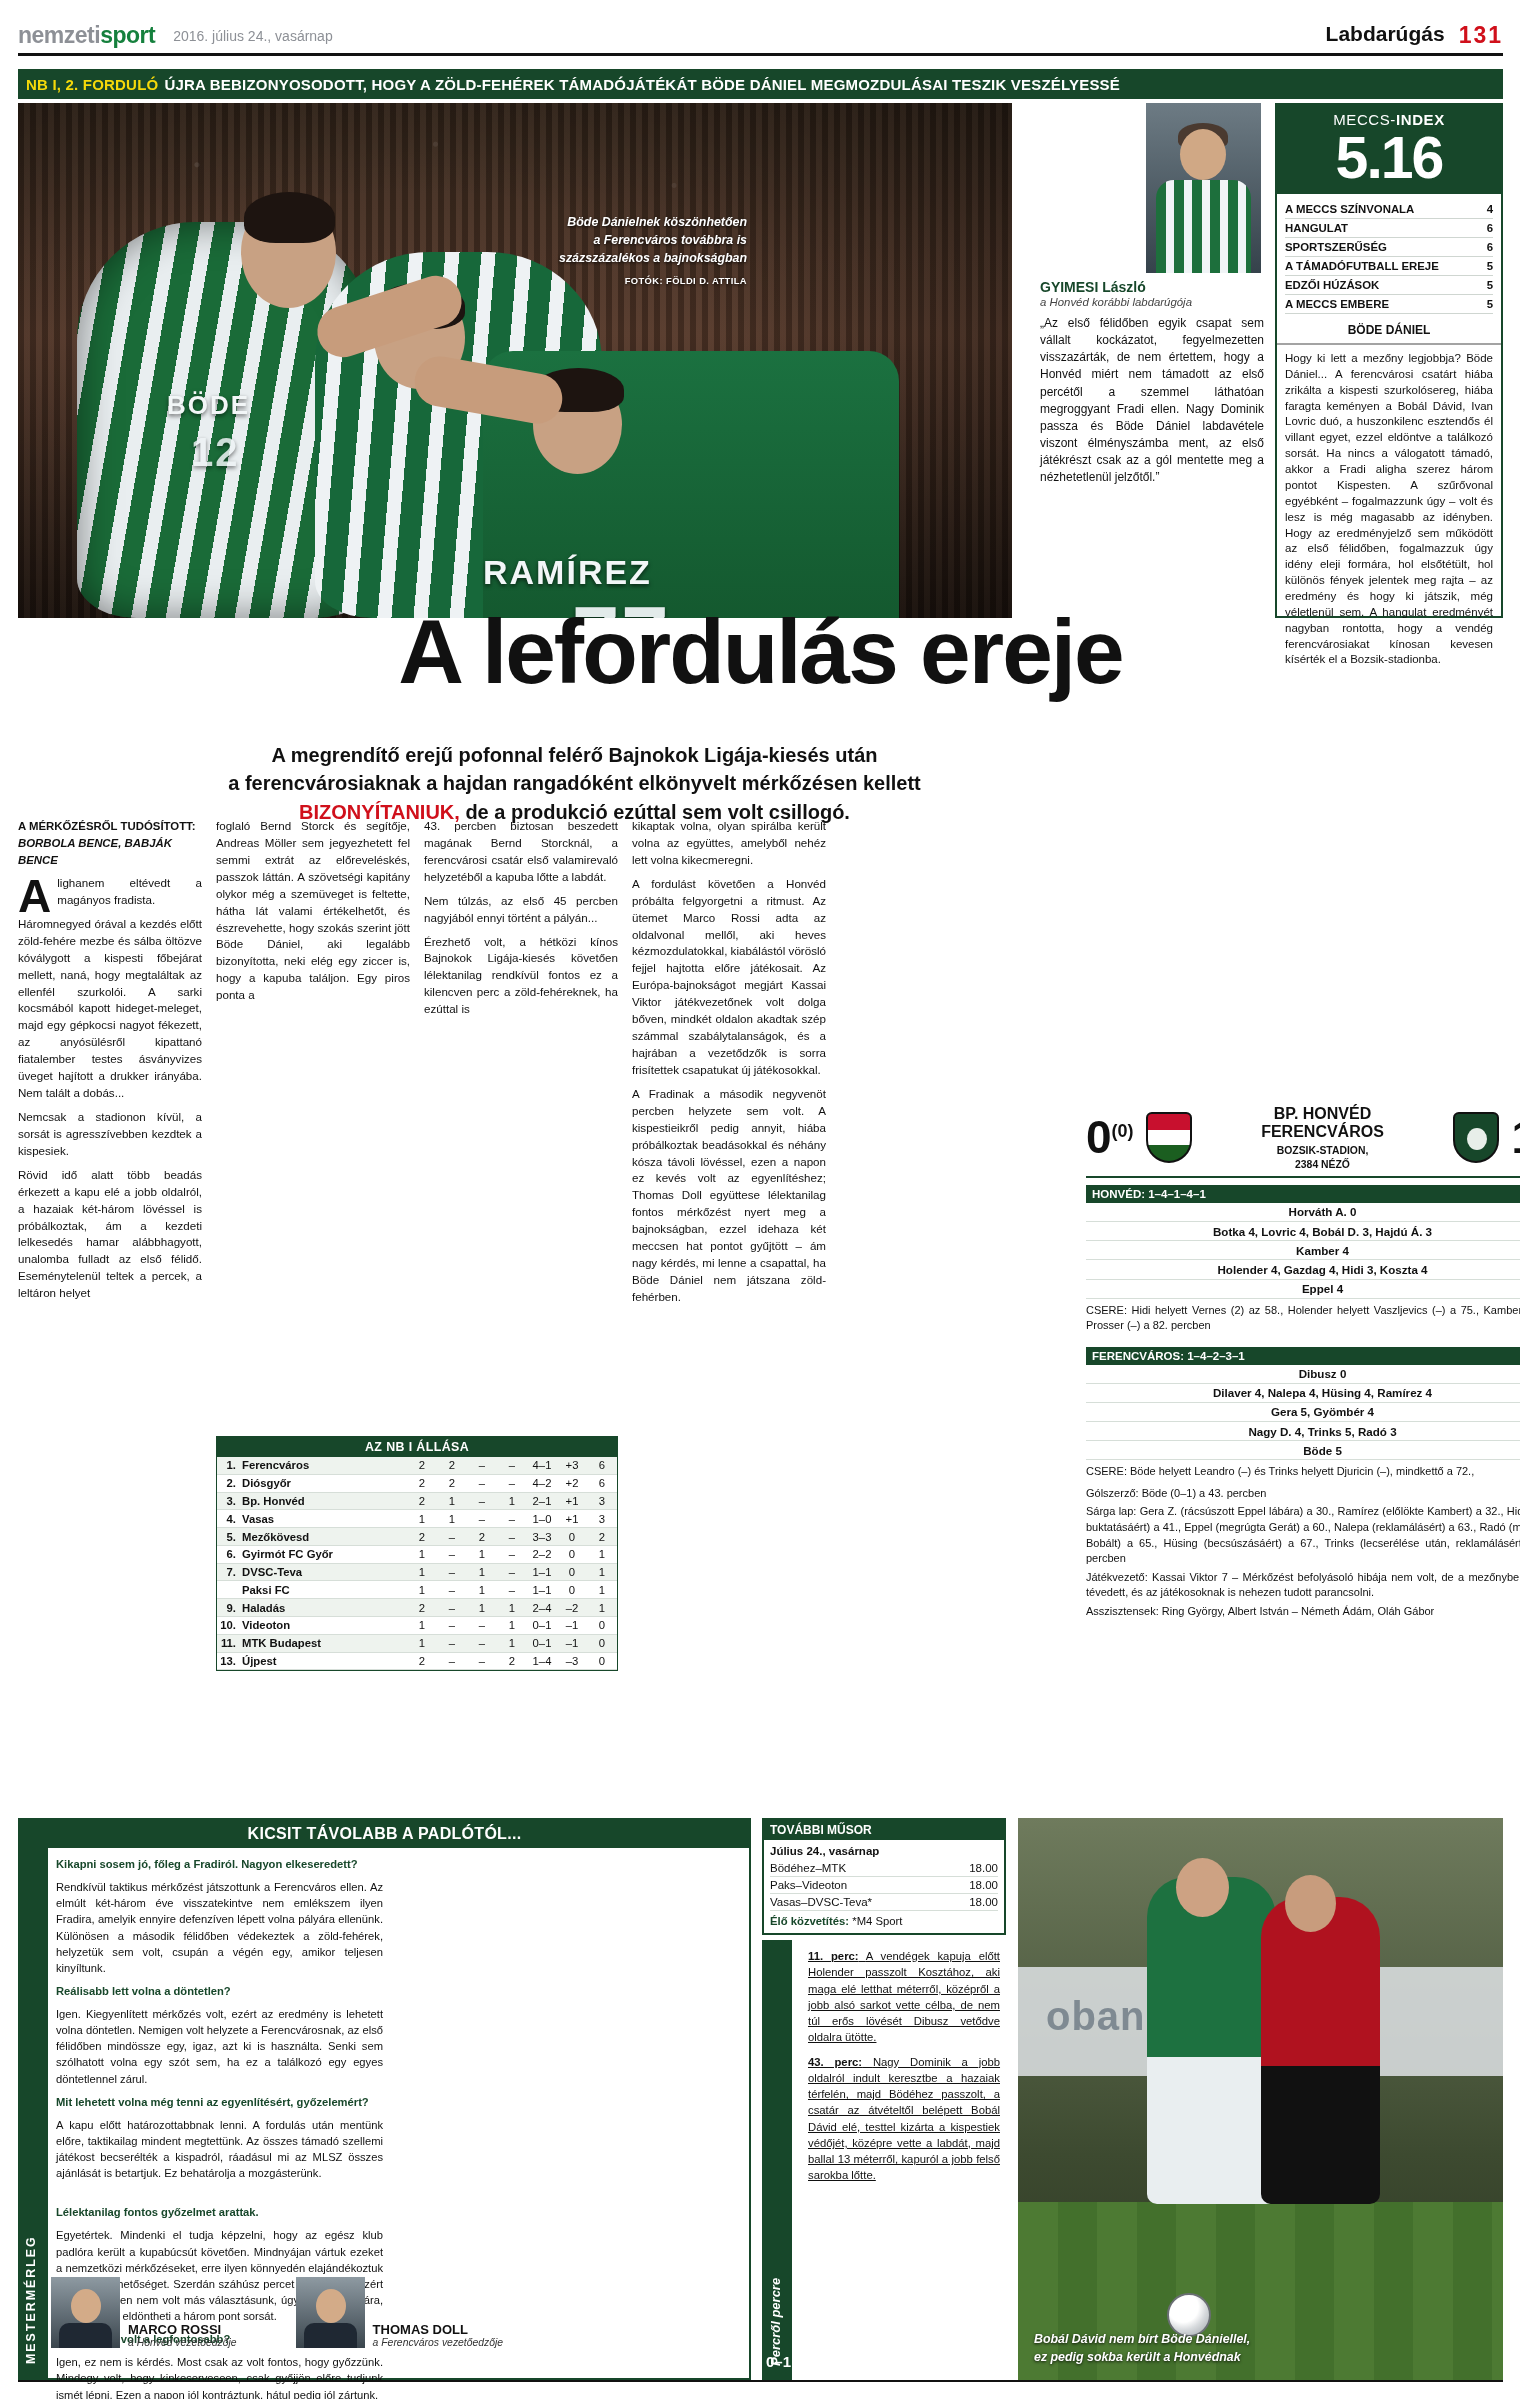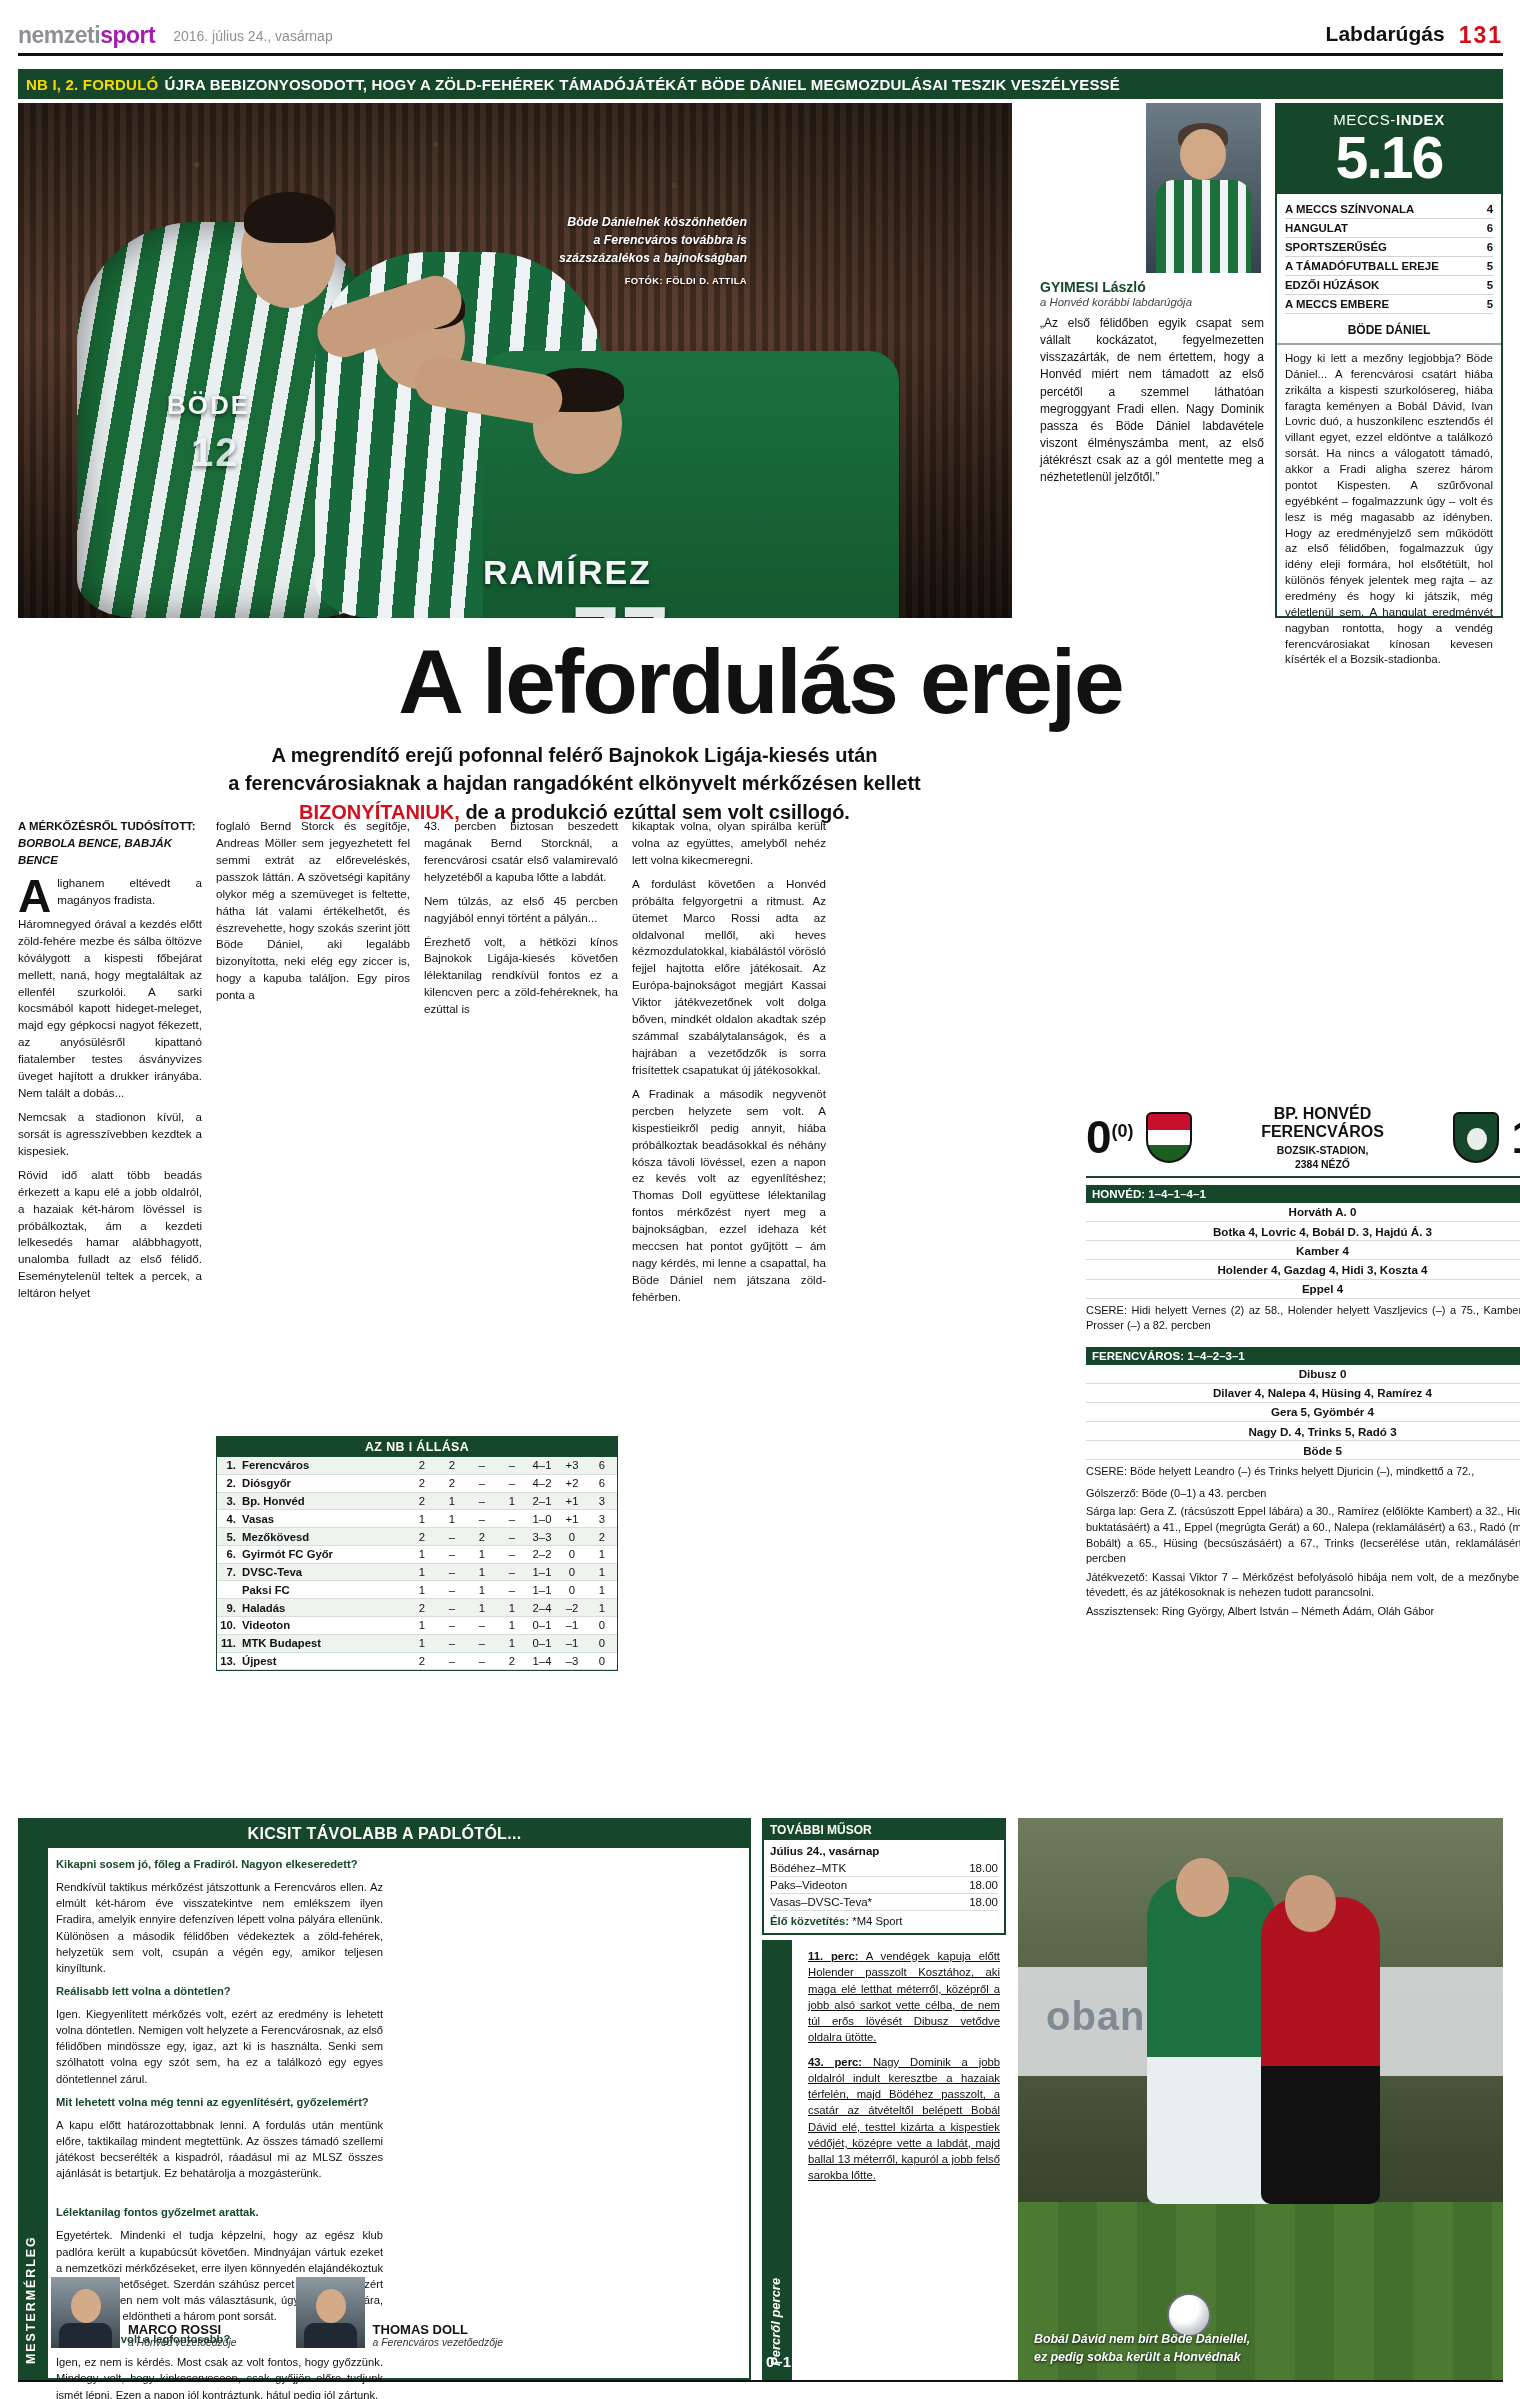--- a/index.html
+++ b/index.html
@@ -15,21 +15,21 @@
   .page { position:absolute; left:0; top:0; width:1521px; height:2400px; }
 
   
   .topbar {
     position:absolute; left:18px; top:22px; width:1485px; height:34px;
     border-bottom:3px solid #111;
     display:flex; align-items:flex-start;
   }
   .logo { font-size:23px; font-weight:bold; letter-spacing:-0.5px; }
   .logo .nemzeti { color:#8d9096; }
-  .logo .sport { color:#a21caf; }
+  .logo .sport { color:#15803d; }
   .topdate { margin-left:18px; font-size:14px; color:#8d9096; padding-top:6px; }
   .topright { margin-left:auto; display:flex; align-items:flex-start; gap:14px; }
   .topsect { font-size:21px; font-weight:bold; color:#111; }
   .pagenum { font-size:23px; font-weight:bold; color:#d0101b; letter-spacing:2px; }
 
   
   .kicker {
     position:absolute; left:18px; top:69px; width:1485px; height:30px;
     background:#17472a;
     display:flex; align-items:center; padding:0 8px;
@@ -120,21 +120,21 @@
   .mi-head .t1 { font-size:15px; letter-spacing:0.6px; }
   .mi-head .t1 b { font-weight:bold; }
   .mi-score { text-align:center; font-size:59px; font-weight:bold; color:#fff; background:#17472a; line-height:.95; padding-bottom:8px; letter-spacing:-2px; }
   .mi-rows { padding:6px 8px 4px; }
   .mi-row { display:flex; justify-content:space-between; font-size:11.4px; font-weight:bold; border-bottom:1px solid #cfd6d1; padding:3px 0; }
   .mi-player { text-align:center; font-size:12px; font-weight:bold; padding:5px 0 6px; border-bottom:2px solid #a3a3a3; }
   .mi-text { font-size:11.5px; line-height:1.38; text-align:justify; padding:6px 8px; }
 
   
   .bigtitle {
-    position:absolute; left:18px; top:630px; width:1485px; text-align:center;
+    position:absolute; left:18px; top:600px; width:1485px; text-align:center;
     font-size:91px; font-weight:bold; letter-spacing:-2px; color:#111;
   }
   .subtitle {
     position:absolute; left:119px; top:741px; width:911px; text-align:center;
     font-size:20px; font-weight:bold; line-height:1.42; color:#111;
   }
   .subtitle .red { color:#d0101b; }
 
   
   .byline { position:absolute; left:18px; top:818px; width:184px; font-size:11.4px; line-height:1.5; }

